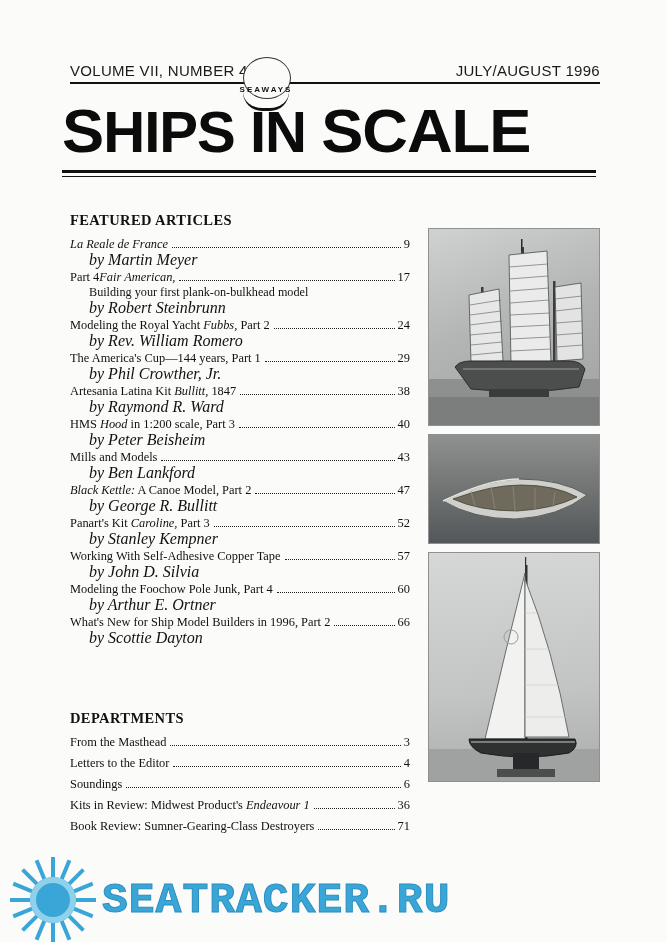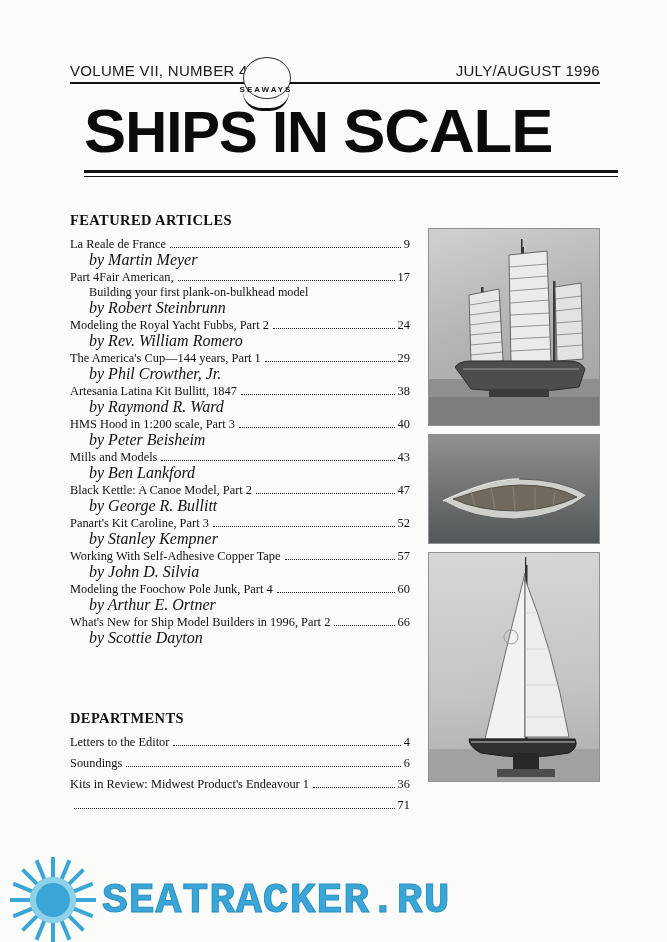--- a/index.html
+++ b/index.html
@@ -83,21 +83,21 @@
     background: #fbfbf9;
   }
   .seawaysmark .inner {
     position: relative;
     z-index: 2;
     margin-left: 9px;
   }
 
   .title-wrap {
     position: absolute;
-    left: 84px;
+    left: 62px;
     top: 100px;
     width: 534px;
     height: 80px;
   }
   .title {
     font-family: "Liberation Sans", sans-serif;
     font-weight: bold;
     font-size: 57px;
     letter-spacing: -1px;
     line-height: 62px;
@@ -143,21 +143,21 @@
   }
   .toc-entry { margin-bottom: 1px; }
   .toc-line {
     display: flex;
     align-items: baseline;
     font-size: 12.4px;
     line-height: 16px;
     white-space: nowrap;
   }
   .toc-title { flex: 0 0 auto; }
-  .toc-title .it { }
+  .toc-title .it { font-style: italic; }
   .toc-dots {
     flex: 1 1 auto;
     border-bottom: 1.5px dotted #222;
     margin: 0 3px 3px 4px;
     min-width: 6px;
     height: 1px;
   }
   .toc-page {
     flex: 0 0 auto;
     font-size: 12.4px;
@@ -392,20 +392,27 @@
         </div>
         <div class="toc-by">by Scottie Dayton</div>
       </div>
     </div>
 
   <div class="section-head" id="departments-head">DEPARTMENTS</div>
 
   <div class="departments" id="departments-toc">
       <div class="toc-entry">
         <div class="toc-line">
+          <span class="toc-title"><span>From the Masthead</span></span>
+          <span class="toc-dots"></span>
+          <span class="toc-page">3</span>
+        </div>
+      </div>
+      <div class="toc-entry">
+        <div class="toc-line">
           <span class="toc-title"><span>Letters to the Editor</span></span>
           <span class="toc-dots"></span>
           <span class="toc-page">4</span>
         </div>
       </div>
       <div class="toc-entry">
         <div class="toc-line">
           <span class="toc-title"><span>Soundings</span></span>
           <span class="toc-dots"></span>
           <span class="toc-page">6</span>
@@ -413,20 +420,21 @@
       </div>
       <div class="toc-entry">
         <div class="toc-line">
           <span class="toc-title"><span>Kits in Review: Midwest Product's </span><span class="it">Endeavour 1</span></span>
           <span class="toc-dots"></span>
           <span class="toc-page">36</span>
         </div>
       </div>
       <div class="toc-entry">
         <div class="toc-line">
+          <span class="toc-title"><span>Book Review: Sumner-Gearing-Class Destroyers</span></span>
           <span class="toc-dots"></span>
           <span class="toc-page">71</span>
         </div>
       </div>
     </div>
 
   <div class="photos">
 
     <div class="photo" id="photo-junk">
       <div class="sky-junk"></div>

